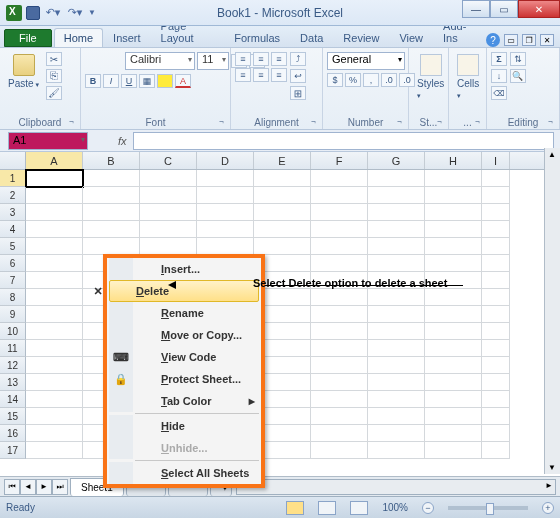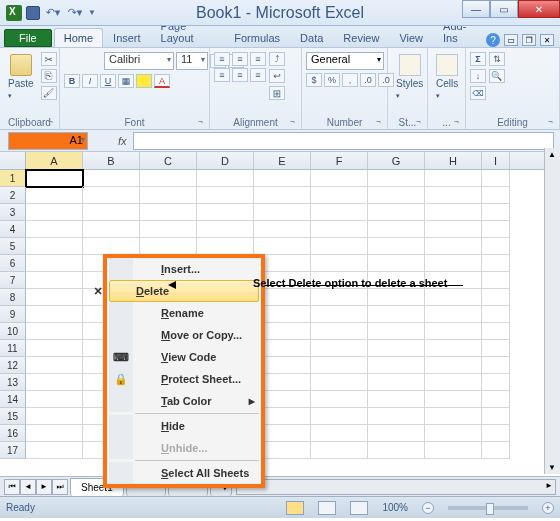--- a/index.html
+++ b/index.html
@@ -5,21 +5,21 @@
 * { box-sizing: border-box; margin: 0; padding: 0; font-family: "Segoe UI", Tahoma, sans-serif; }
 body { width: 560px; height: 521px; background: #fff; overflow: hidden; position: relative; }
 
 
 .titlebar { height: 26px; background: linear-gradient(#e8f0fa,#dce8f6); border-bottom: 1px solid #9fb8d6; display: flex; align-items: center; position: relative; }
 .qat { display: flex; align-items: center; gap: 4px; padding-left: 6px; }
 .qat .xl-icon { width: 16px; height: 16px; background: #2a7a2a; border-radius: 2px; position: relative; }
 .qat .xl-icon::after { content:"X"; color:#fff; font-size:10px; font-weight:bold; position:absolute; left:3px; top:1px;}
 .qat .save-icon { width:14px; height:14px; background:#4a6aa0; border:1px solid #2a4a80; border-radius:2px; }
 .qat .undo, .qat .redo { width:18px; height:14px; display:flex; align-items:center; justify-content:center; color:#4a6aa0; font-size:11px;}
-.title-text { position:absolute; left:0; right:0; text-align:center; font-size:16px; color:#3a5a85; }
+.title-text { position:absolute; left:0; right:0; text-align:center; font-size:12px; color:#3a5a85; }
 .win-controls { position:absolute; right:0; top:0; display:flex; height:20px;}
 .win-btn { width:28px; height:18px; border:1px solid #8aa4c8; background:linear-gradient(#f4f8fc,#d0e0f0); font-size:10px; display:flex; align-items:center; justify-content:center; color:#334b70;}
 .win-close { width:42px; background:linear-gradient(#e88,#c33); color:#fff; border-color:#a22;}
 
 
 .tabbar { height:22px; background:linear-gradient(#e4eef8,#d6e2f0); display:flex; align-items:flex-end; border-bottom:1px solid #b8c8dc; padding-left:4px;}
 .file-tab { background:#1e7a2e; color:#fff; padding:2px 14px; font-size:11px; border-radius:2px 2px 0 0; border:1px solid #135a1e; margin-right:2px;}
 .menu-tab { padding:3px 9px; font-size:11px; color:#3a5a85; border:1px solid transparent; border-bottom:none;}
 .menu-tab.active { background:#f2f6fa; border-color:#b8c8dc; border-radius:3px 3px 0 0; color:#2a4a75;}
 .tabbar-right { margin-left:auto; display:flex; gap:4px; padding-right:6px; align-items:center;}
@@ -68,21 +68,21 @@
 .dd::after { content:" ▾"; font-size:7px;}
 
 .sigma-ic::before { content:"Σ"; font-weight:bold;}
 .fill2-ic::before { content:"↓";}
 .clear-ic::before { content:"⌫"; font-size:8px;}
 .sort-ic::before { content:"⇅";}
 .find-ic::before { content:"🔍"; font-size:9px;}
 
 
 .fbar { height:22px; border-bottom:1px solid #b8c8dc; display:flex; align-items:center; background:#e8eef6;}
-.namebox { width:80px; height:18px; border:1px solid #a0b4d0; background:#f97316; margin-left:8px; font-size:11px; padding:1px 4px; position:relative;text-align:right;}
+.namebox { width:80px; height:18px; border:1px solid #a0b4d0; background:#be185d; margin-left:8px; font-size:11px; padding:1px 4px; position:relative;}
 .namebox::after { content:"▾"; position:absolute; right:2px; top:2px; font-size:8px; color:#666;}
 .fx-lbl { margin:0 6px 0 30px; font-style:italic; font-size:11px; color:#555;}
 .formula-input { flex:1; height:18px; border:1px solid #a0b4d0; background:#fff; margin-right:6px;}
 
 
 .grid-wrap { position:relative; height:324px; background:#fff; overflow:hidden;}
 .colheads { display:flex; height:18px; background:linear-gradient(#f0f4f8,#e0e8f0); border-bottom:1px solid #b0bcc8;}
 .corner { width:26px; border-right:1px solid #b0bcc8;}
 .colh { width:57px; border-right:1px solid #c4ccd4; font-size:11px; display:flex; align-items:center; justify-content:center; color:#333;}
 .colh.sel { background:#f8e8a8;}
@@ -162,21 +162,21 @@
   <div class="menu-tab">Add-Ins</div>
   <div class="tabbar-right">
     <div class="help-icon">?</div>
     <div class="tiny-btn">▭</div>
     <div class="tiny-btn">❐</div>
     <div class="tiny-btn">✕</div>
   </div>
 </div>
 
 <div class="ribbon">
-  <div class="group" style="width:60px;">
+  <div class="group" style="width:81px;">
     <div class="group-body">
       <div class="big-btn">
         <div class="ic clipboard-ic"></div>
         <span class="dd">Paste</span>
       </div>
       <div class="small-col">
         <div class="sm cut-ic"></div>
         <div class="sm copy-ic"></div>
         <div class="sm brush-ic"></div>
       </div>

